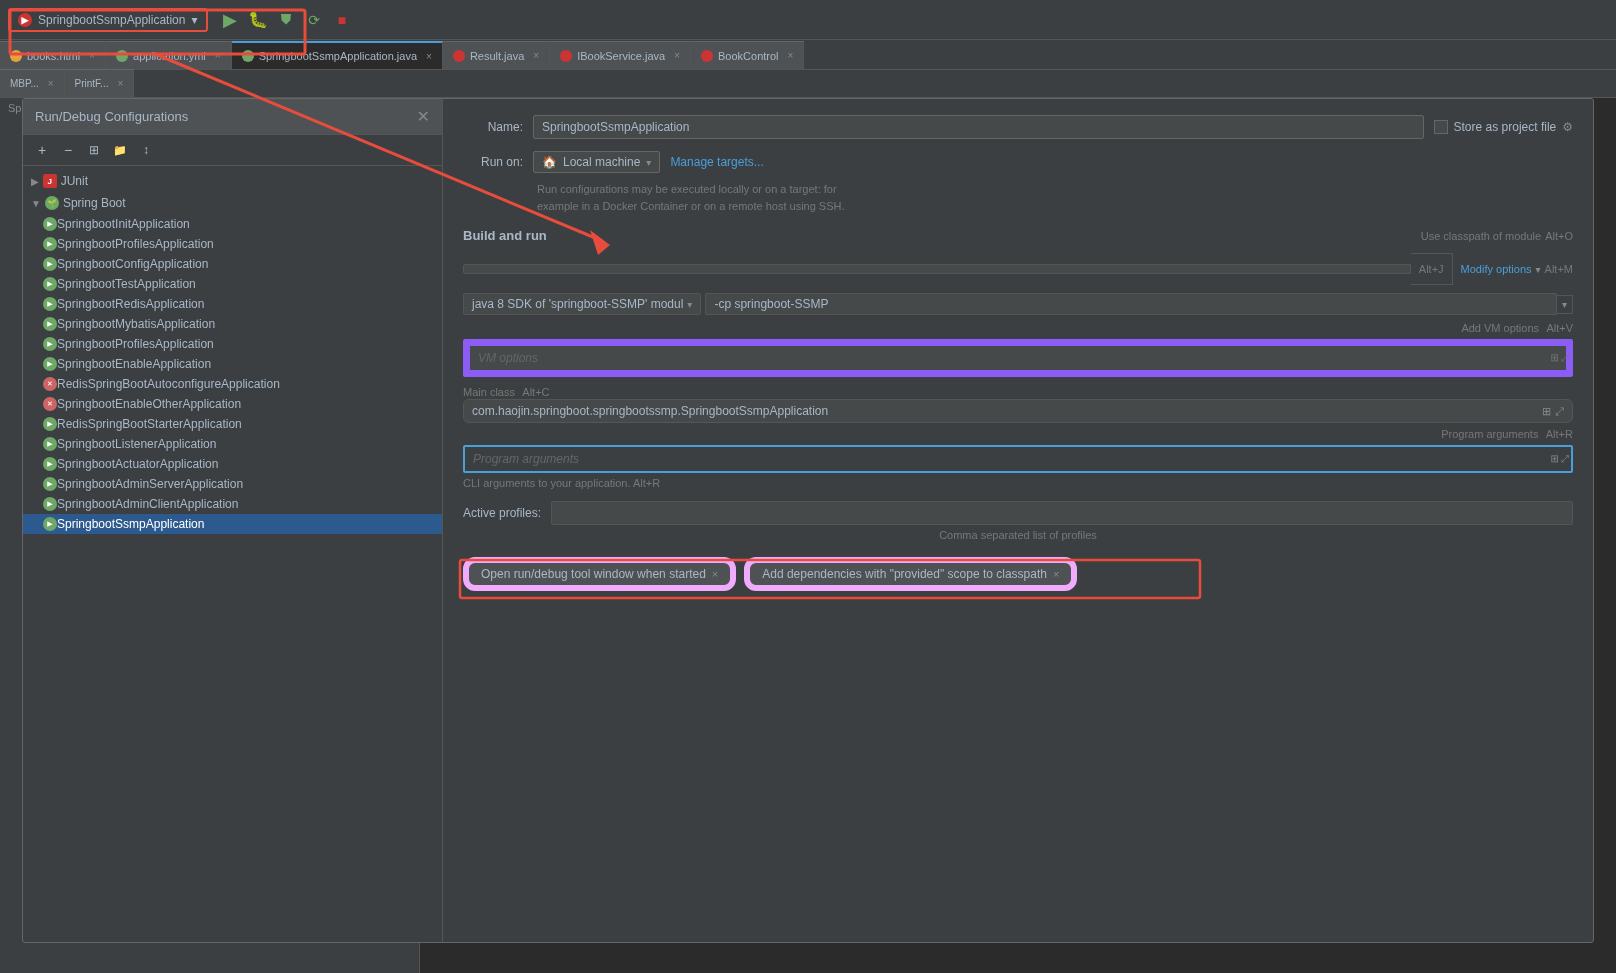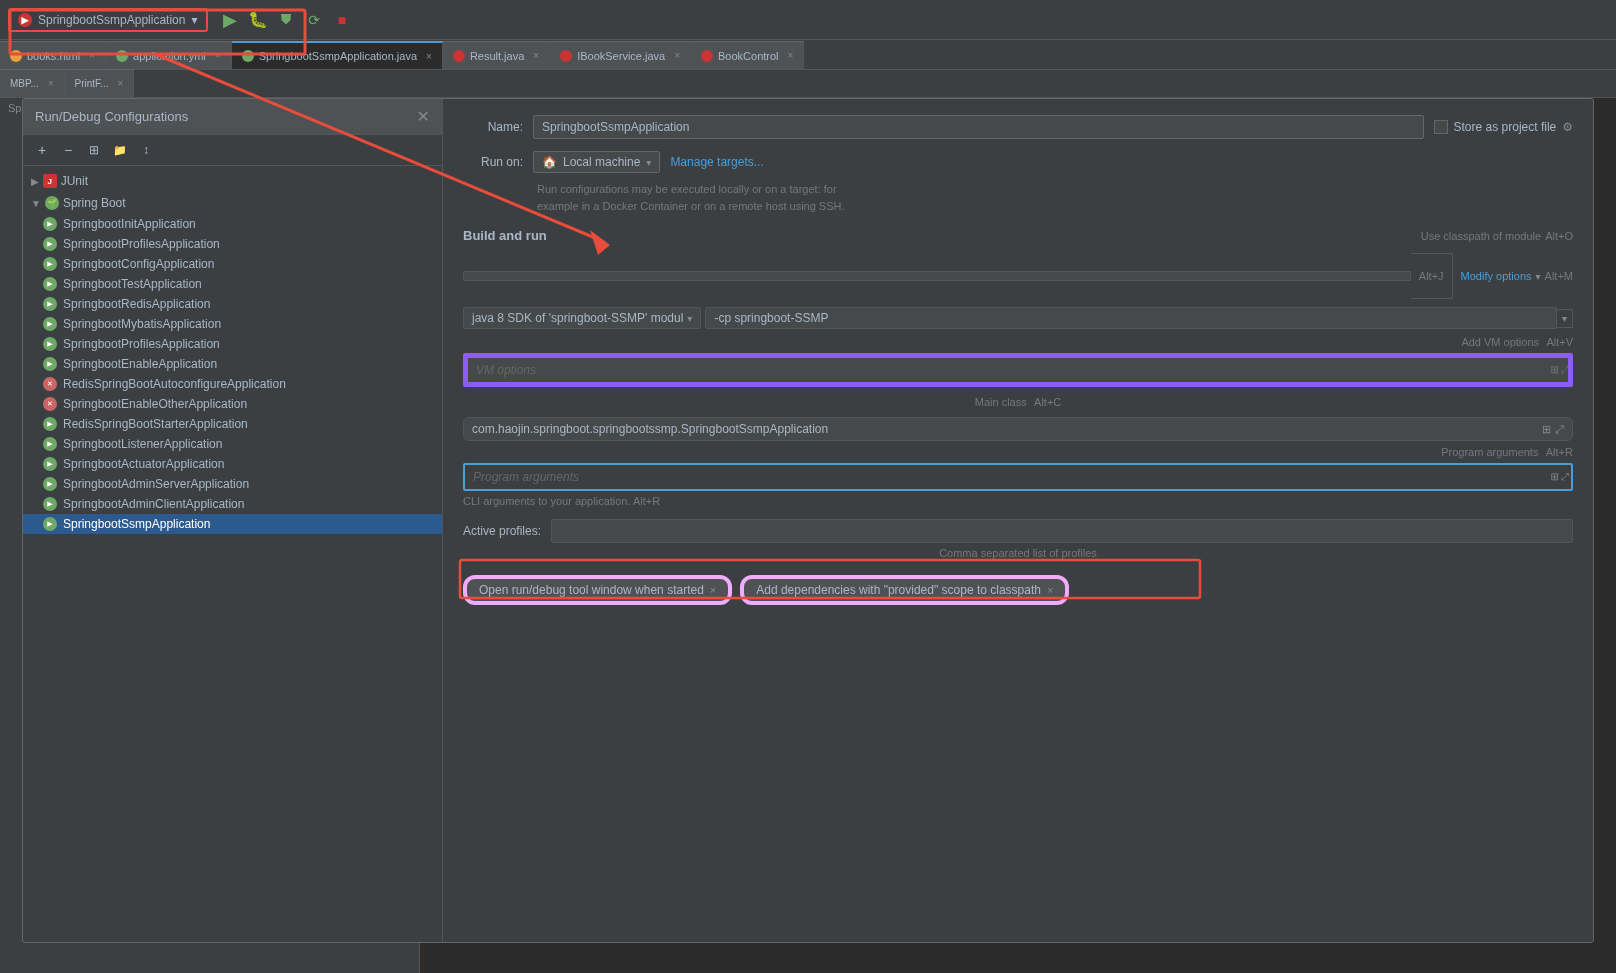--- a/index.html
+++ b/index.html
@@ -191,21 +191,20 @@
     .tree-area {
       flex: 1;
       overflow-y: auto;
       padding: 4px 0;
     }
     .tree-item {
       display: flex;
       align-items: center;
       padding: 3px 12px;
       cursor: pointer;
-      gap: 6px;
       font-size: 12px;
     }
     .tree-item.selected { background: #2d5a8e; color: #fff; }
     .tree-group {
       display: flex;
       align-items: center;
       padding: 4px 8px;
       cursor: pointer;
       gap: 4px;
       font-size: 12px;
@@ -391,21 +390,21 @@
       background: #3c3f41;
     }
 
     .vm-options-row {
       position: relative;
       margin-bottom: 8px;
     }
     .vm-input {
       width: 100%;
       background: #45494a;
-      border: 5px solid #8b5cf6;
+      border: 7px solid #8b5cf6;
       border-radius: 2px;
       color: #777;
       padding: 5px 8px;
       font-size: 12px;
       font-style: italic;
     }
     .vm-input::placeholder { color: #666; }
     .corner-icons {
       position: absolute;
       right: 4px;
@@ -483,21 +482,21 @@
     .tags-row {
       display: flex;
       align-items: center;
       gap: 8px;
       flex-wrap: wrap;
     }
     .tag {
       display: flex;
       align-items: center;
       background: #4e5254;
-      border: 4px solid #f0abfc;
+      border: 6px solid #f0abfc;
       border-radius: 12px;
       padding: 4px 12px;
       font-size: 12px;
       color: #a9b7c6;
       gap: 6px;
     }
     .tag-close {
       color: #888;
       cursor: pointer;
       font-size: 11px;
@@ -721,21 +720,21 @@
       <span class="section-title">Build and run</span>
       <div style="display:flex;align-items:center;gap:4px;">
         <span class="section-right-text">Use classpath of module</span>
         <span class="section-right-text">Alt+O</span>
       </div>
     </div>
 
     <div style="display:flex;align-items:center;gap:0;margin-bottom:8px;">
       <div style="flex:1;display:flex;align-items:center;">
         <div style="flex:1;background:#45494a;border:1px solid #555;border-radius:2px 0 0 2px;padding:4px 8px;color:#777;font-size:12px;"></div>
-        <div style="background:#3c3f41;border:1px solid #555;border-left:none;padding:16px 8px;color:#777;font-size:11px;">Alt+J</div>
+        <div style="background:#3c3f41;border:1px solid #555;border-left:none;padding:9px 8px;color:#777;font-size:11px;">Alt+J</div>
       </div>
       <div style="display:flex;align-items:center;gap:4px;padding-left:8px;">
         <span class="modify-options-link">Modify options</span>
         <span style="color:#888;font-size:10px;">▾</span>
         <span class="section-right-text">Alt+M</span>
       </div>
     </div>
 
     <div class="full-row">
       <div class="sdk-dropdown">
@@ -756,21 +755,21 @@
     </div>
 
     <div class="vm-options-row">
       <input class="vm-input" type="text" placeholder="VM options" style="">
       <div class="corner-icons">
         <span>⊞</span>
         <span>⤢</span>
       </div>
     </div>
 
-    <div style="text-align:center;margin-bottom:8px;">
+    <div style="text-align:left;margin-bottom:0;">
       <span style="color:#777;font-size:11px;">Main class</span>
       <span style="color:#777;font-size:11px;margin-left:4px;">Alt+C</span>
     </div>
 
     <div class="main-class-row">
       <span class="main-class-text">com.haojin.springboot.springbootssmp.SpringbootSsmpApplication</span>
       <span class="right-icon">⊞</span>
       <span class="right-icon" style="margin-left:4px;">⤢</span>
     </div>
 

